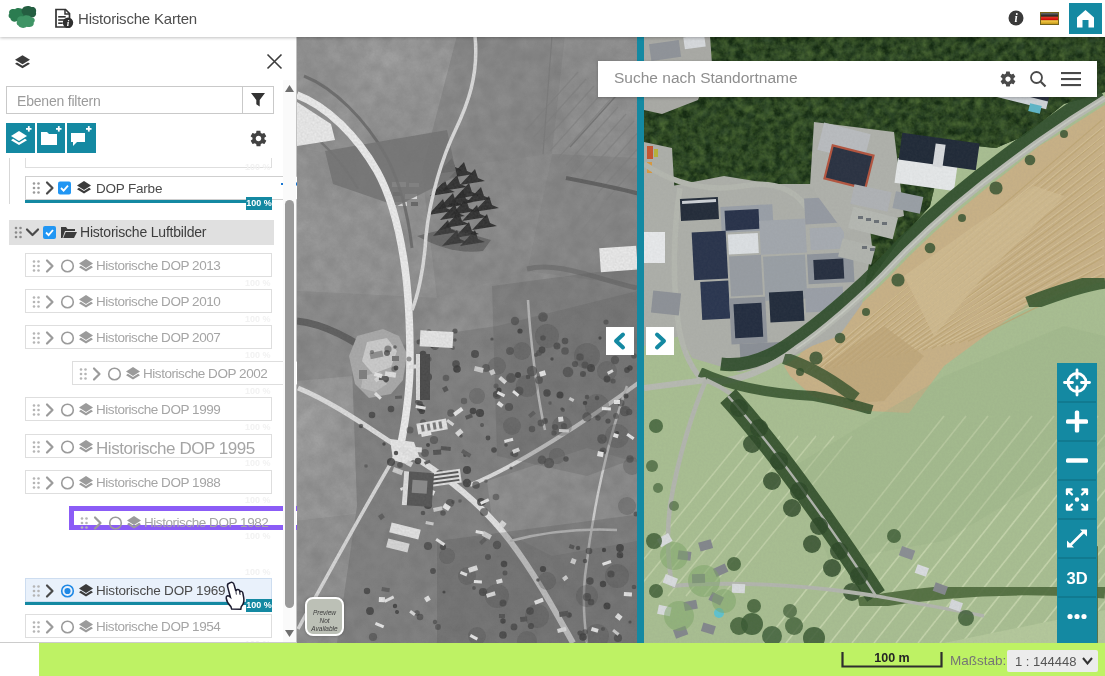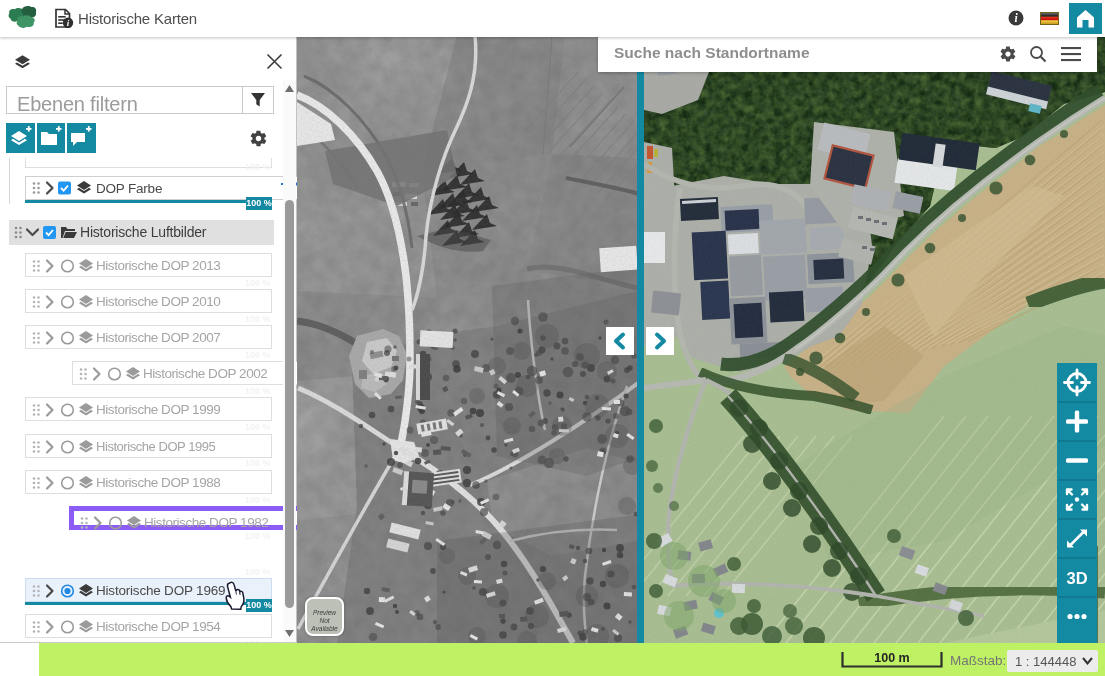--- a/index.html
+++ b/index.html
@@ -67,21 +67,21 @@
 <svg class="abs" style="left:13px;top:53px;z-index:31;" width="19" height="18" viewBox="0 0 24 24">
   <path d="M12 3 L22 9 L12 15 L2 9 Z" fill="#3b3b3b"></path>
   <path d="M4.6 12.6 L2 14.2 L12 20.2 L22 14.2 L19.4 12.6 L12 17 Z" fill="#3b3b3b"></path>
 </svg>
 
 <svg class="abs" style="left:266px;top:53px;z-index:31;" width="17" height="17" viewBox="0 0 17 17">
   <path d="M1.5 1.5 L15.5 15.5 M15.5 1.5 L1.5 15.5" stroke="#3d3d3d" stroke-width="1.6"></path>
 </svg>
 
 <div class="abs" style="left:6px;top:86px;width:268px;height:28px;border:1px solid #c9c9c9;box-sizing:border-box;z-index:31;background:#fff;">
-  <span style="position:absolute;left:10px;top:6px;font-size:20px;letter-spacing:-.2px;color:#9b9b9b;">Ebenen filtern</span>
+  <span style="position:absolute;left:10px;top:6px;font-size:14px;letter-spacing:-.2px;color:#9b9b9b;">Ebenen filtern</span>
   <div style="position:absolute;right:30px;top:0;width:1px;height:26px;background:#c9c9c9;"></div>
 
   <svg style="position:absolute;right:7px;top:5px;" width="16" height="16" viewBox="0 0 16 16">
     <path d="M1 1 H15 L9.7 8 V14.5 L6.3 12.3 V8 Z" fill="#333"></path>
   </svg>
 </div>
 
 <div class="abs teal" style="left:6px;top:123px;width:90px;height:30px;z-index:31;">
   <svg width="90" height="30" viewBox="0 0 90 30">
     <line x1="30" y1="0" x2="30" y2="30" stroke="#ffffff" stroke-width="2"></line>
@@ -288,21 +288,21 @@
           <circle cx="4" cy="15.5" r="1.3"></circle>
           <circle cx="8.5" cy="15.5" r="1.3"></circle>
         </g>
     <path d="M17 5.5 L22.5 11 L17 16.5" fill="none" stroke="#9b9b9b" stroke-width="2.2" stroke-linecap="round" stroke-linejoin="round"></path>
     <circle cx="37.5" cy="11" r="5.8" fill="none" stroke="#9b9b9b" stroke-width="1.6"></circle>
     <g transform="translate(48,3)" fill="#9b9b9b">
           <path d="M8 1 L15 5.5 L8 10 L1 5.5 Z"></path>
           <path d="M2.9 7.8 L1 9.2 L8 13.5 L15 9.2 L13.1 7.8 L8 11 Z"></path>
         </g>
   </svg>
-  <span style="position:absolute;left:70px;top:3.5px;font-size:13px;letter-spacing:-.45px;color:#a5a5a5;">Historische DOP 1995</span>
+  <span style="position:absolute;left:70px;top:3.5px;font-size:17px;letter-spacing:-.45px;color:#a5a5a5;">Historische DOP 1995</span>
 </div>
 <div class="abs" style="left:245px;top:300px;font-size:9px;font-weight:bold;color:#f2f2f2;">100 %</div>
 
 <div class="abs" style="left:25px;top:312px;width:247px;height:24px;border:1px solid #dedede;box-sizing:border-box;background:#fff;">
   <svg width="64" height="22" viewBox="0 0 64 22" style="position:absolute;left:4px;top:1px;">
     <g fill="#b5b5b5">
           <circle cx="4" cy="6.5" r="1.3"></circle>
           <circle cx="8.5" cy="6.5" r="1.3"></circle>
           <circle cx="4" cy="11" r="1.3"></circle>
           <circle cx="8.5" cy="11" r="1.3"></circle>
@@ -1188,21 +1188,21 @@
 <rect x="272" y="530" width="12" height="9" fill="#dadde0" transform="rotate(20 278 534)"></rect>
 <rect x="290" y="548" width="13" height="9" fill="#84888d" transform="rotate(20 296 552)"></rect>
 <rect x="306" y="565" width="12" height="9" fill="#d6d9dc" transform="rotate(20 312 569)"></rect>
 <circle cx="250" cy="500" r="7" fill="#3a5a32" opacity="0.8"></circle>
 <circle cx="322" cy="582" r="8" fill="#3a5a32" opacity="0.8"></circle>
 </g>
 <rect width="461" height="607" fill="#ffffff" filter="url(#rgrain)" opacity="0.12"></rect>
 </svg>
 </div>
 
-<div class="abs" style="left:598px;top:36px;width:499px;height:36px;background:#fff;box-shadow:0 1px 3px rgba(0,0,0,.25);z-index:20;font-weight:bold;">
+<div class="abs" style="left:598px;top:61px;width:499px;height:36px;background:#fff;box-shadow:0 1px 3px rgba(0,0,0,.25);z-index:20;">
   <span style="position:absolute;left:16px;top:8px;font-size:15.5px;color:#8e8e8e;">Suche nach Standortname</span>
 
   <svg style="position:absolute;right:80px;top:9px;" width="18" height="18" viewBox="0 0 24 24">
     <path fill="#4a4a4a" d="M19.4 13c0-.3.1-.6.1-1s0-.7-.1-1l2.1-1.6c.2-.2.2-.4.1-.6l-2-3.5c-.1-.2-.4-.3-.6-.2l-2.5 1c-.5-.4-1.1-.7-1.7-1l-.4-2.6c0-.2-.2-.4-.5-.4h-4c-.2 0-.4.2-.5.4l-.4 2.6c-.6.2-1.2.6-1.7 1l-2.5-1c-.2-.1-.5 0-.6.2l-2 3.5c-.1.2-.1.5.1.6L4.5 11c0 .3-.1.6-.1 1s0 .7.1 1l-2.1 1.6c-.2.2-.2.4-.1.6l2 3.5c.1.2.4.3.6.2l2.5-1c.5.4 1.1.7 1.7 1l.4 2.6c0 .2.2.4.5.4h4c.2 0 .4-.2.5-.4l.4-2.6c.6-.2 1.2-.6 1.7-1l2.5 1c.2.1.5 0 .6-.2l2-3.5c.1-.2.1-.5-.1-.6L19.4 13zM12 15.5c-1.9 0-3.5-1.6-3.5-3.5s1.6-3.5 3.5-3.5 3.5 1.6 3.5 3.5-1.6 3.5-3.5 3.5z"></path>
   </svg>
 
   <svg style="position:absolute;right:50px;top:9px;" width="18" height="18" viewBox="0 0 18 18">
     <circle cx="7.5" cy="7.5" r="5.5" fill="none" stroke="#4a4a4a" stroke-width="1.8"></circle>
     <line x1="11.8" y1="11.8" x2="16.5" y2="16.5" stroke="#4a4a4a" stroke-width="2.2"></line>
   </svg>

